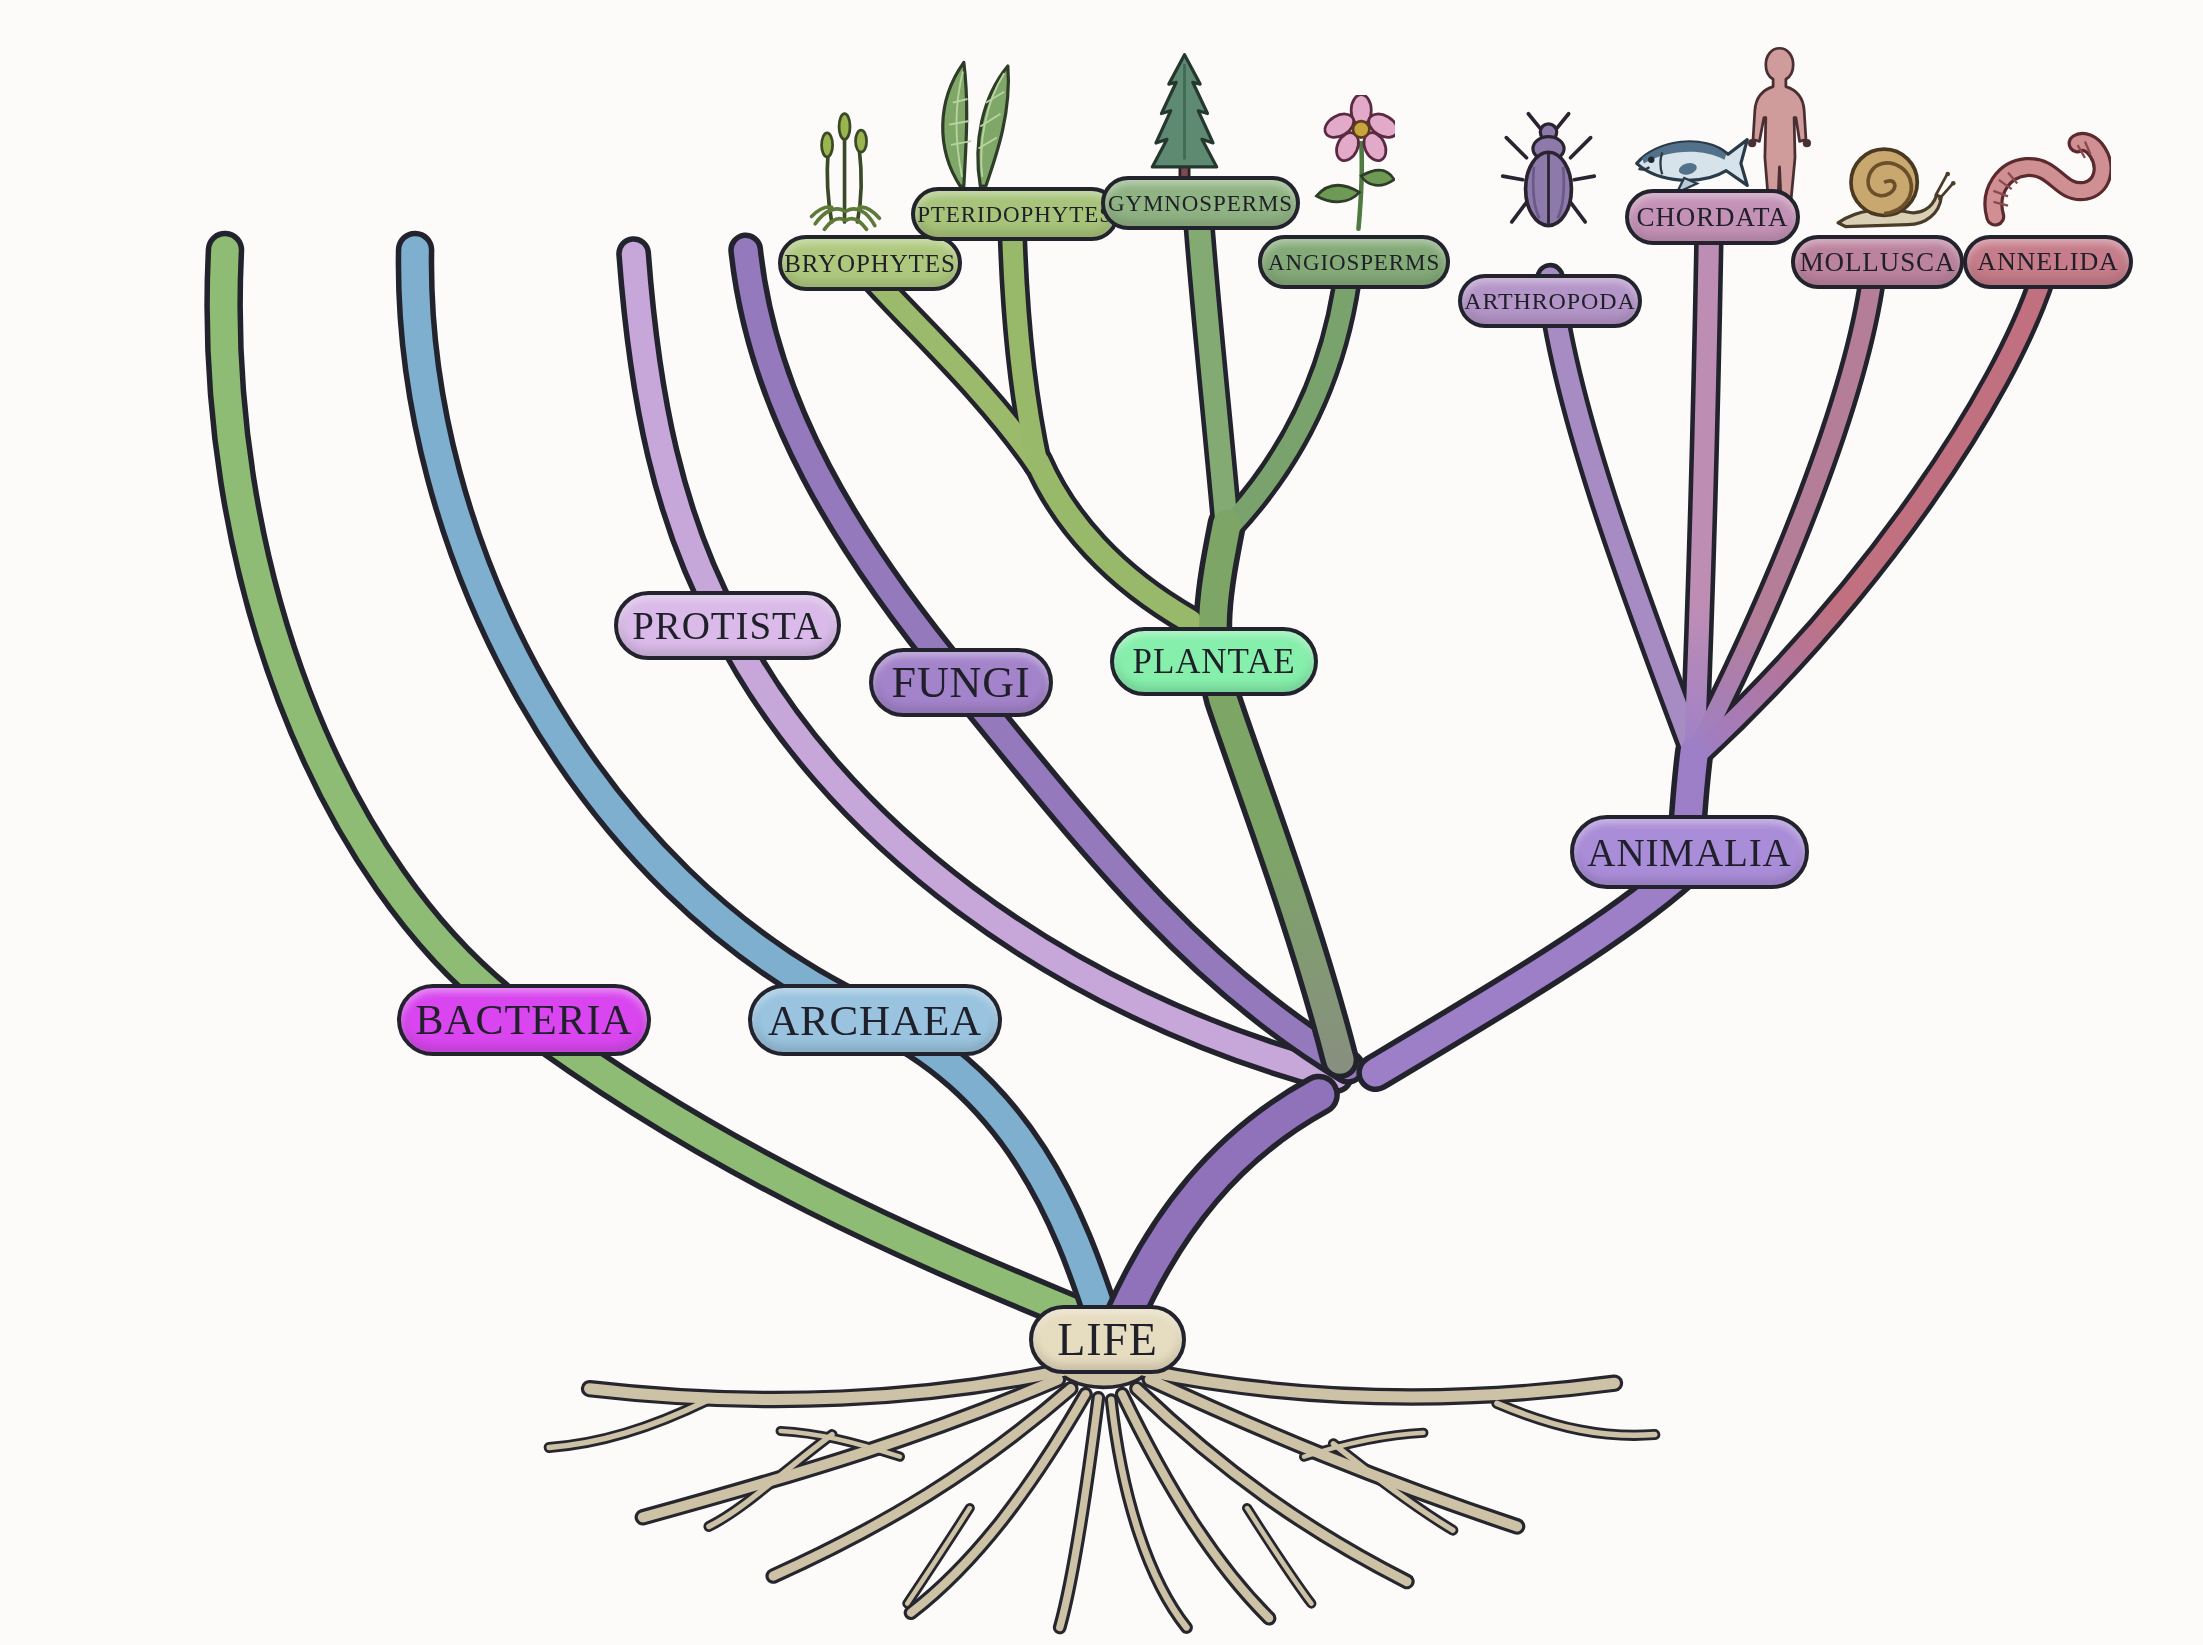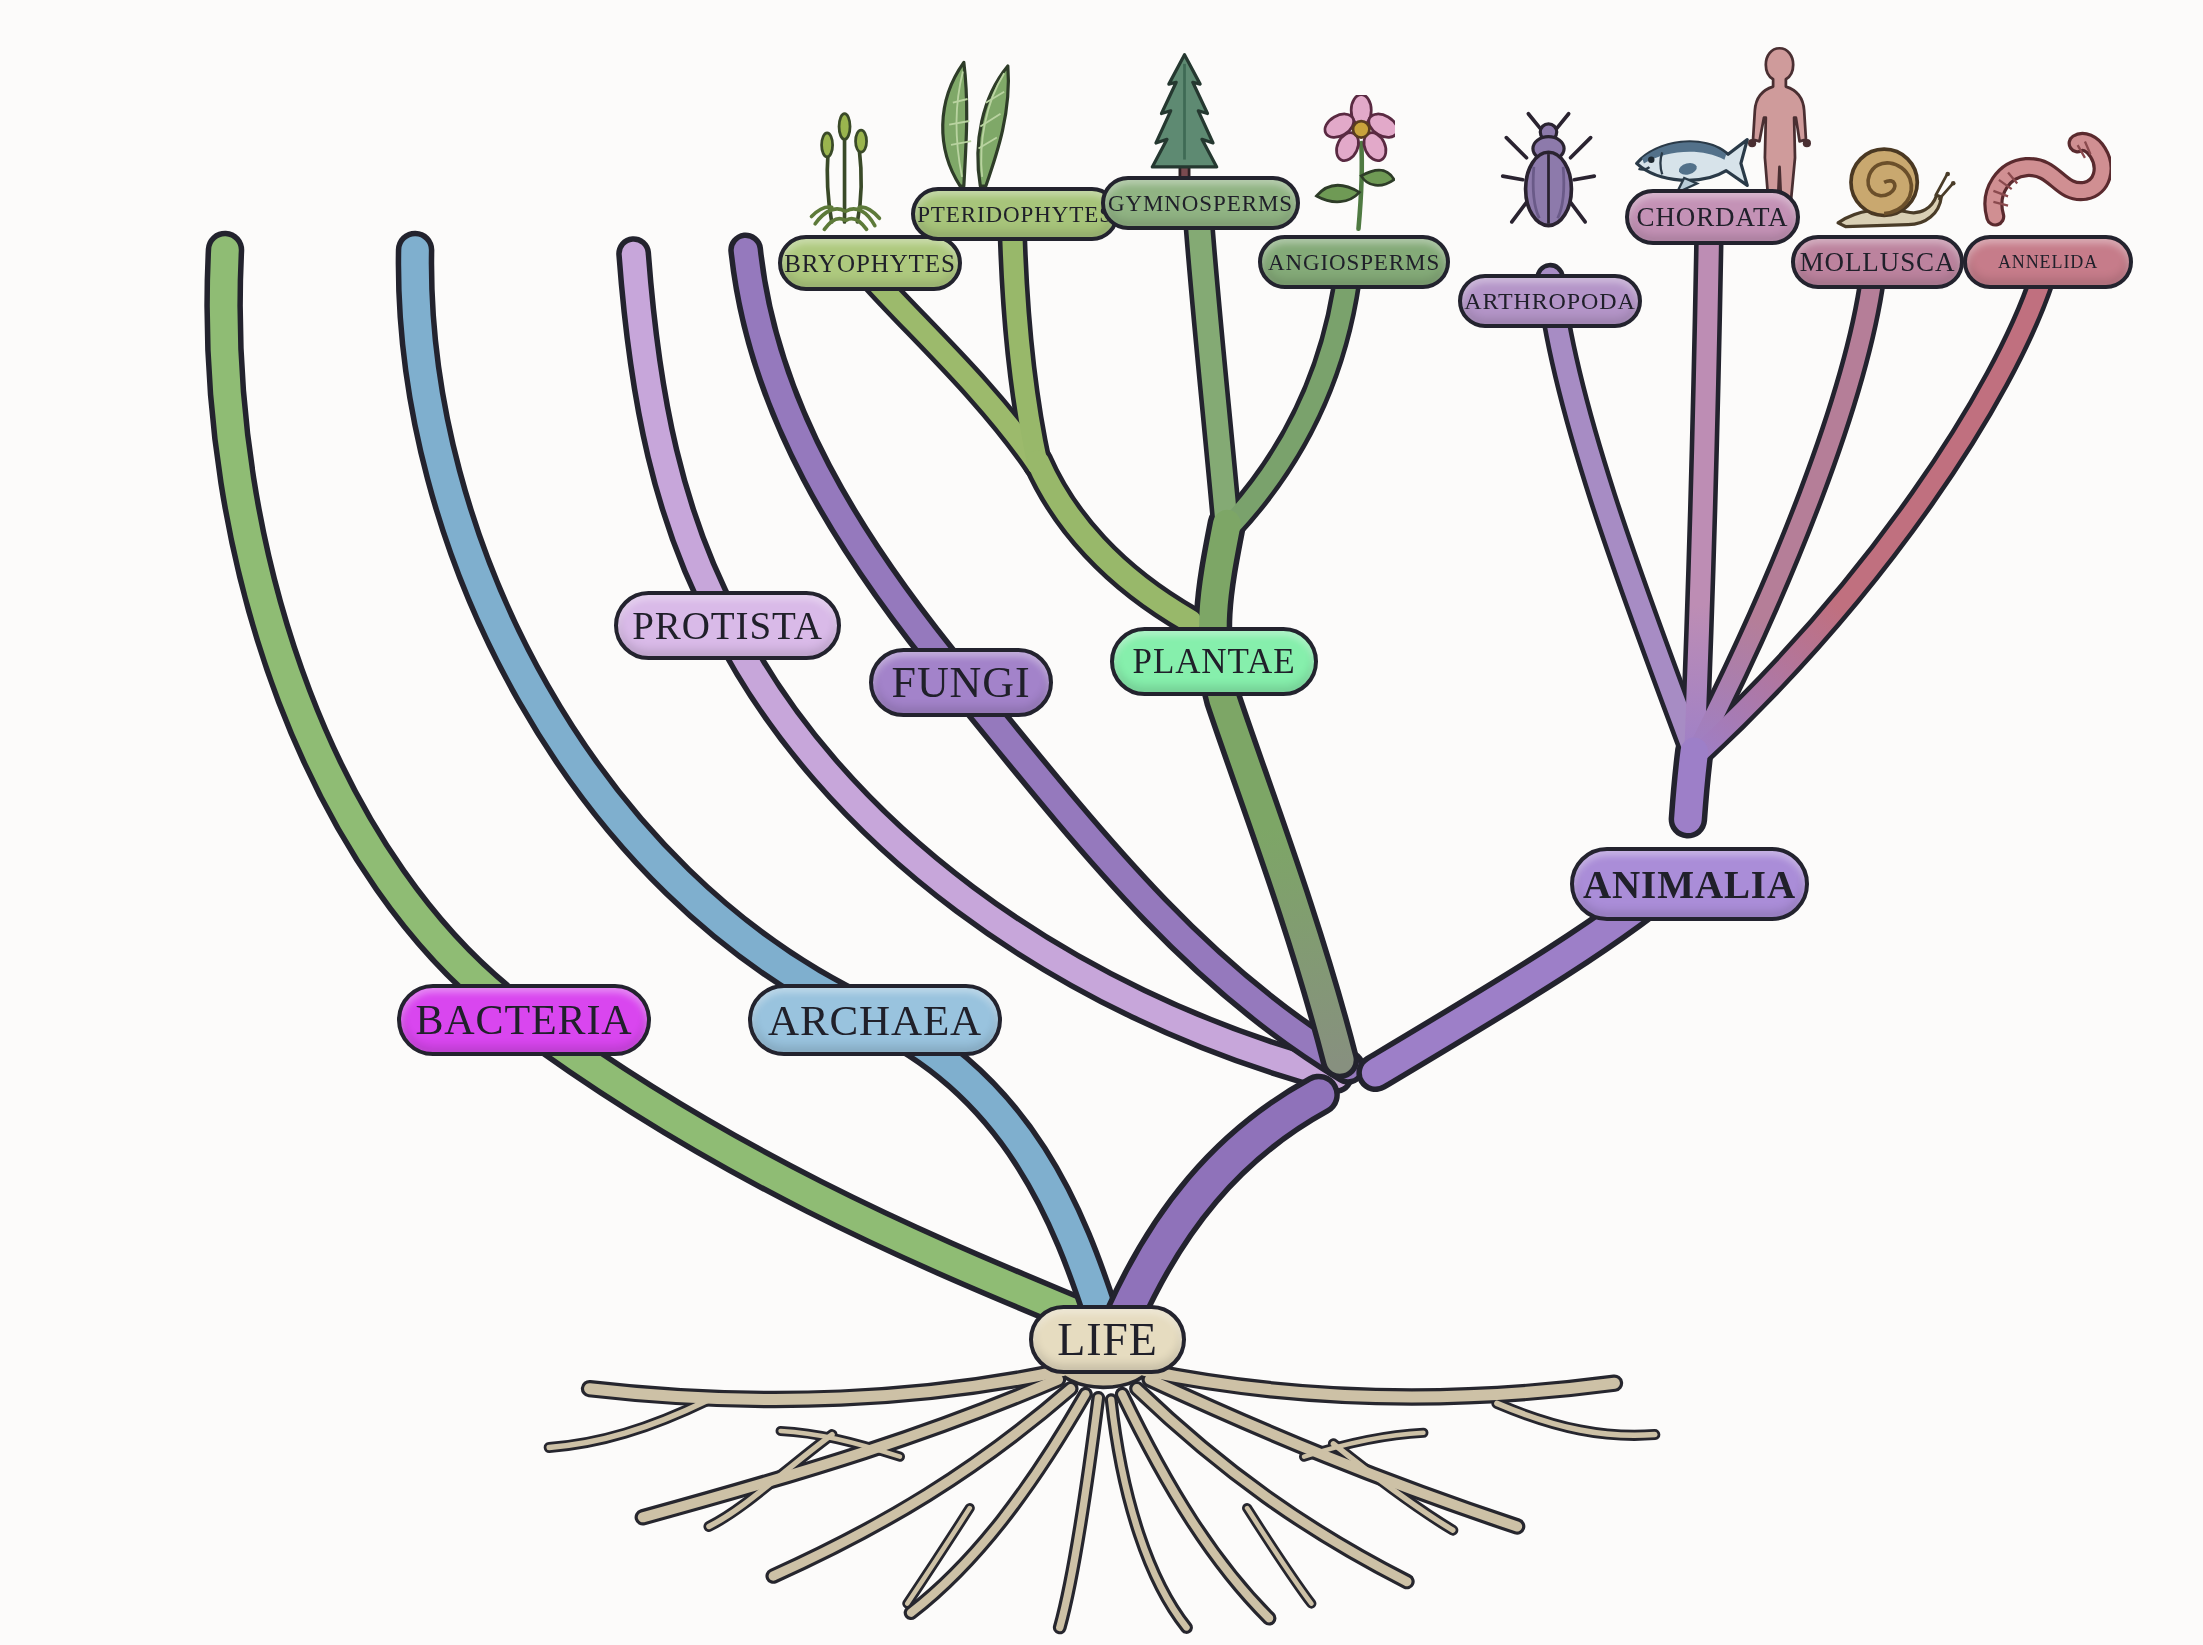--- a/index.html
+++ b/index.html
@@ -244,25 +244,25 @@
     </g>
   </svg>
 
   <div class="pill" style="left: 778px; top: 235px; width: 176px; height: 48px; font-size: 25px; background-color: rgb(174, 201, 126);">BRYOPHYTES</div>
   <div class="pill" style="left: 911px; top: 187px; width: 200px; height: 46px; font-size: 23px; background-color: rgb(167, 196, 122);">PTERIDOPHYTES</div>
   <div class="pill" style="left: 1101px; top: 176px; width: 191px; height: 46px; font-size: 23px; background-color: rgb(144, 179, 131);">GYMNOSPERMS</div>
   <div class="pill" style="left: 1258px; top: 235px; width: 184px; height: 46px; font-size: 23px; background-color: rgb(132, 170, 120);">ANGIOSPERMS</div>
   <div class="pill" style="left: 1458px; top: 235px; width: 176px; height: 46px; font-size: 24px; background-color: rgb(180, 149, 200); margin-top: 39px;">ARTHROPODA</div>
   <div class="pill" style="left: 1625px; top: 189px; width: 167px; height: 48px; font-size: 27px; background-color: rgb(196, 146, 182);">CHORDATA</div>
   <div class="pill" style="left: 1791px; top: 235px; width: 165px; height: 46px; font-size: 27px; background-color: rgb(188, 131, 158);">MOLLUSCA</div>
-  <div class="pill" style="left: 1963px; top: 235px; width: 162px; height: 46px; font-size: 18px; background-color: rgb(198, 124, 138);">ANNELIDA</div>
+  <div class="pill" style="left: 1963px; top: 235px; width: 162px; height: 46px; font-size: 26px; background-color: rgb(198, 124, 138);">ANNELIDA</div>
 
   <div class="pill" style="left: 614px; top: 591px; width: 219px; height: 61px; font-size: 39px; background-color: rgb(217, 186, 232);">PROTISTA</div>
   <div class="pill" style="left: 869px; top: 648px; width: 176px; height: 61px; font-size: 44px; background-color: rgb(163, 131, 202);">FUNGI</div>
   <div class="pill" style="left: 1110px; top: 627px; width: 200px; height: 61px; font-size: 35px; background-color: #86efac;">PLANTAE</div>
-  <div class="pill" style="left: 1570px; top: 847px; width: 231px; height: 66px; font-size: 39px; background-color: rgb(170, 141, 216); font-weight: bold;">ANIMALIA</div>
+  <div class="pill" style="left: 1570px; top: 815px; width: 231px; height: 66px; font-size: 39px; background-color: rgb(170, 141, 216);">ANIMALIA</div>
 
   <div class="pill" style="left: 397px; top: 984px; width: 246px; height: 64px; font-size: 42px; background-color: #d946ef;">BACTERIA</div>
   <div class="pill" style="left: 748px; top: 984px; width: 246px; height: 64px; font-size: 43px; background-color: rgb(153, 195, 222);">ARCHAEA</div>
 
   <div class="pill" style="left: 1029px; top: 1305px; width: 149px; height: 61px; font-size: 46px; background-color: rgb(230, 220, 192);">LIFE</div>
 </div>
 
 
 </body></html>

